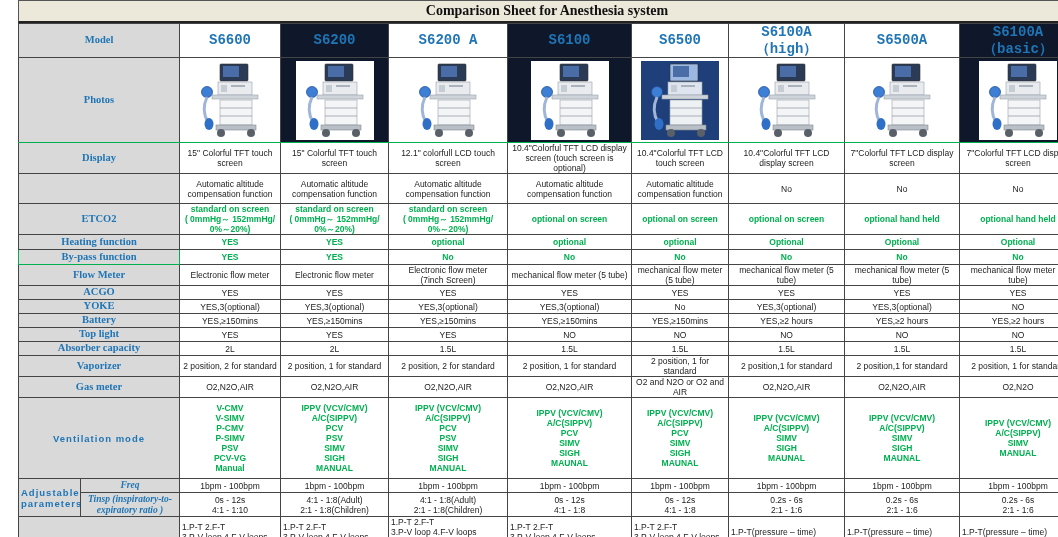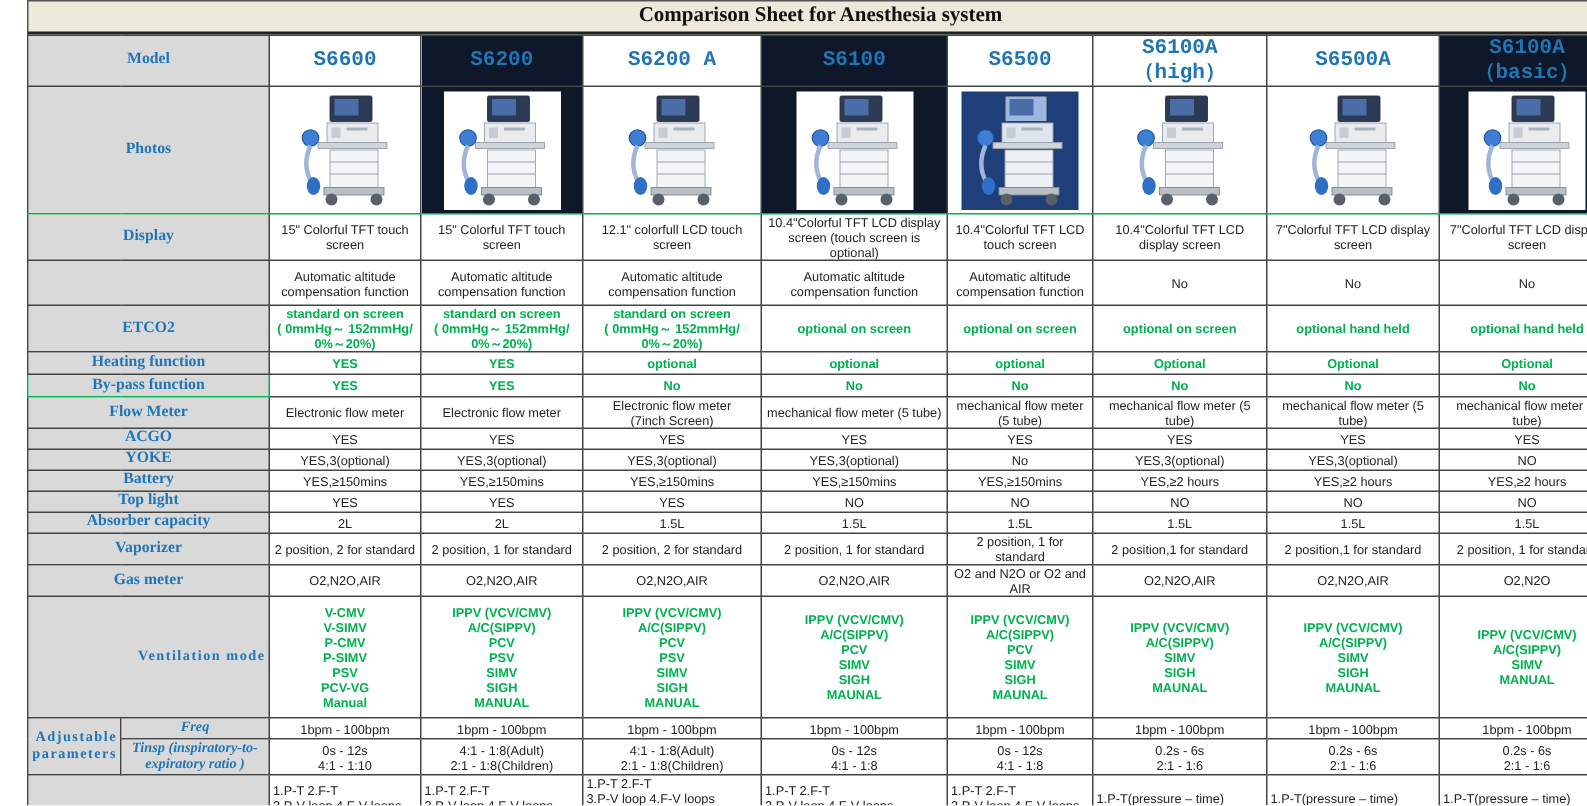--- a/index.html
+++ b/index.html
@@ -7,21 +7,21 @@
          font-family:"Liberation Sans","DejaVu Sans",sans-serif;padding-left:18px;}
   #title-bar{height:20px;background:#ece9da;border:1px solid #555;border-bottom:2px solid #222;
              text-align:center;font-family:"Liberation Serif","DejaVu Serif",serif;
              font-weight:bold;font-size:14px;color:#111;line-height:20px;}
   table{border-collapse:collapse;table-layout:fixed;width:1058px;}
   td,th{border:1px solid #444;padding:0 2px;overflow:hidden;vertical-align:middle;
         font-size:8.5px;line-height:1.18;text-align:center;white-space:pre-line;
         font-weight:normal;color:#222;background:#fff;}
   .row-label{background:#d9d9d9;color:#1f75b5;font-family:"Liberation Serif","DejaVu Serif",serif;
              font-weight:bold;font-size:10.5px;white-space:normal;}
-  .row-label.mono{font-family:Liberation Serif, serif;font-size:9.5px;letter-spacing:1px;text-align:right;}
+  .row-label.mono{font-family:Liberation Sans, sans-serif;font-size:9.5px;letter-spacing:1px;}
   .row-label.sub{font-size:9.5px;font-style:italic;}
   .model-name{color:#1f75b5;font-family:Liberation Mono, monospace;
               font-weight:bold;font-size:14px;}
   .hl{background:#0f172a;}
   .green{color:#00b050;font-weight:bold;}
   .left{text-align:left;}
   .photo-cell{padding:2px;}
   .photo{background:#fff;width:78px;height:79px;margin:0 auto;display:flex;
          align-items:center;justify-content:center;}
   .photo.dark{background:#1e3f7a;}

